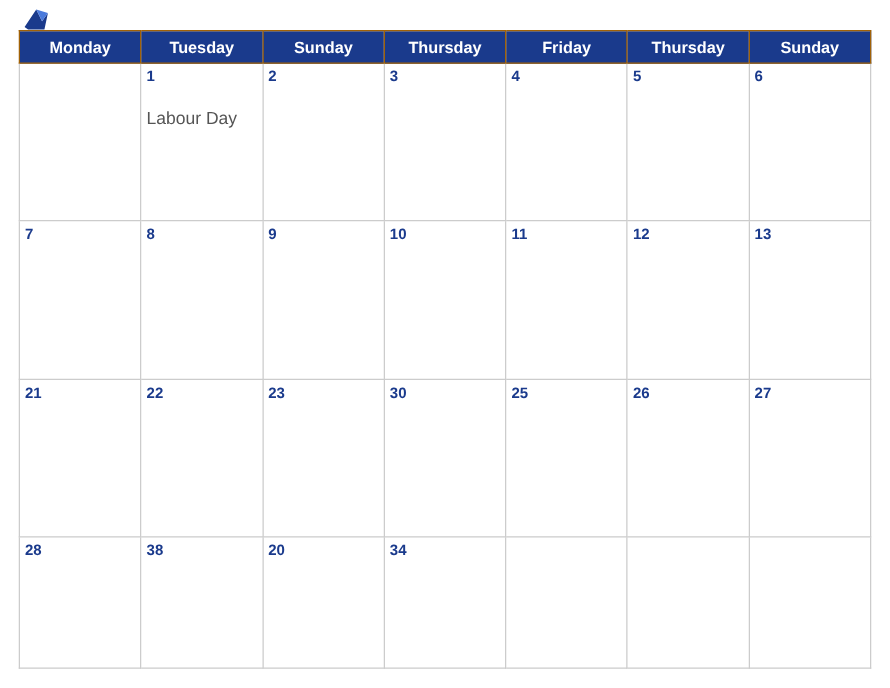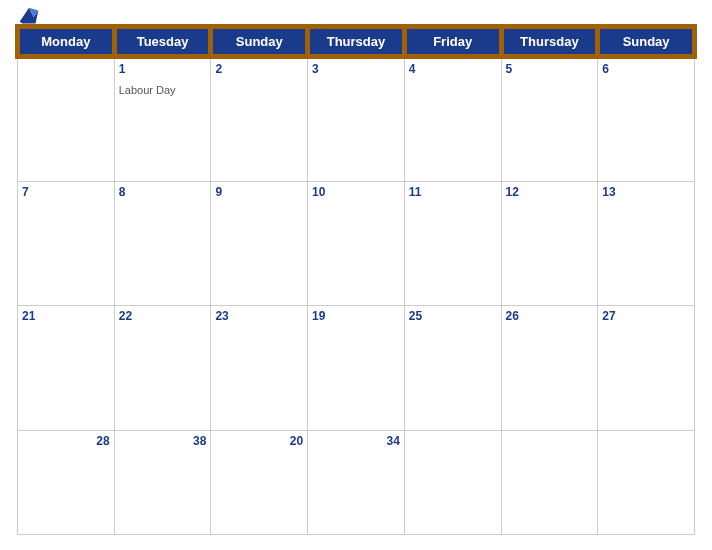--- a/index.html
+++ b/index.html
@@ -59,46 +59,45 @@
       border-collapse: collapse;
       border: 1px solid #aaa;
     }
     .calendar th {
       background-color: #1a3a8c;
       color: #fff;
       text-align: center;
       font-size: 13px;
       font-weight: bold;
       padding: 5px 2px;
-      border: 5px solid #a16207;
+      border: 1px solid #a16207;
     }
     .calendar td {
       border: 1px solid #ccc;
       vertical-align: top;
       padding: 3px 4px;
       width: calc(100%/7);
     }
     .day-number {
       font-size: 12px;
       color: #1a3a8c;
       font-weight: bold;
       display: block;
     }
     .holiday-label {
-      font-size: 11px;
+      font-size: 14px;
       color: #555;
       display: block;
-      margin-top: 8px;
+      margin-top: 18px;
     }
     .empty-cell {
       background: #fff;
     }
     .last-row td {
       height: 60px;
-      text-align: right;
     }
     tr:not(.last-row) td {
       height: 72px;
     }
   </style>
 </head>
 <body>
 
 <div class="header">
   <div class="logo">
@@ -177,21 +176,21 @@
         <td>
           <span class="day-number">21</span>
         </td>
         <td>
           <span class="day-number">22</span>
         </td>
         <td>
           <span class="day-number">23</span>
         </td>
         <td>
-          <span class="day-number">19</span>
+          <span class="day-number">30</span>
         </td>
         <td>
           <span class="day-number">25</span>
         </td>
         <td>
           <span class="day-number">26</span>
         </td>
         <td>
           <span class="day-number">27</span>
         </td>

